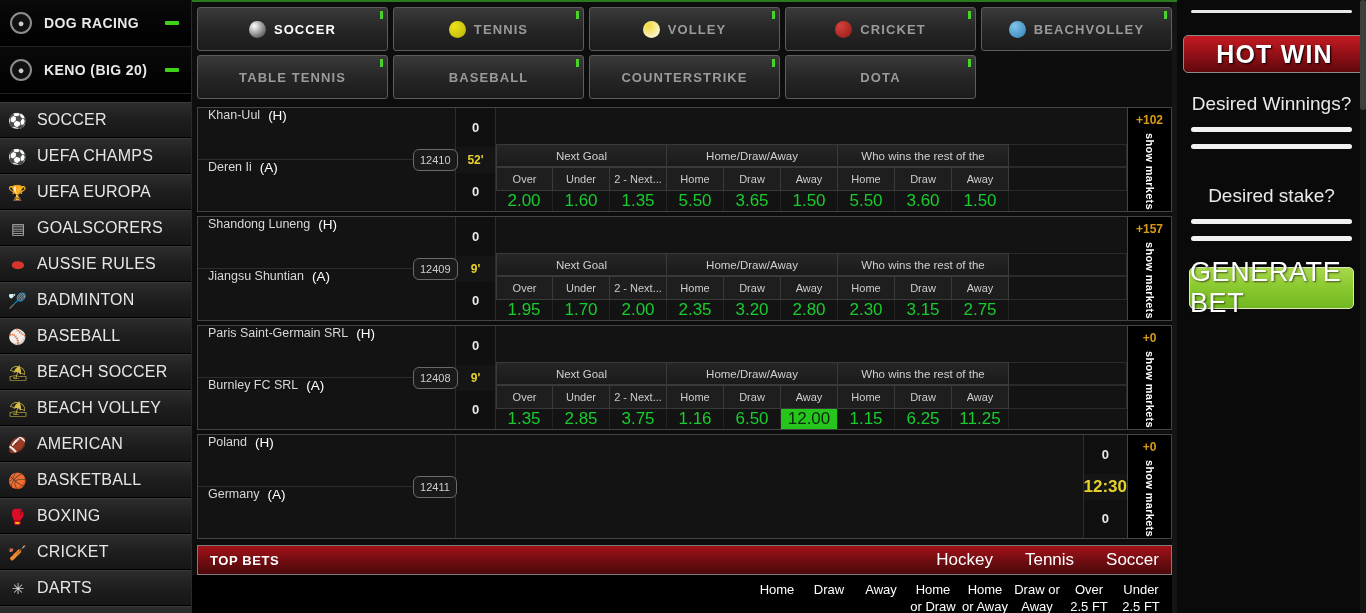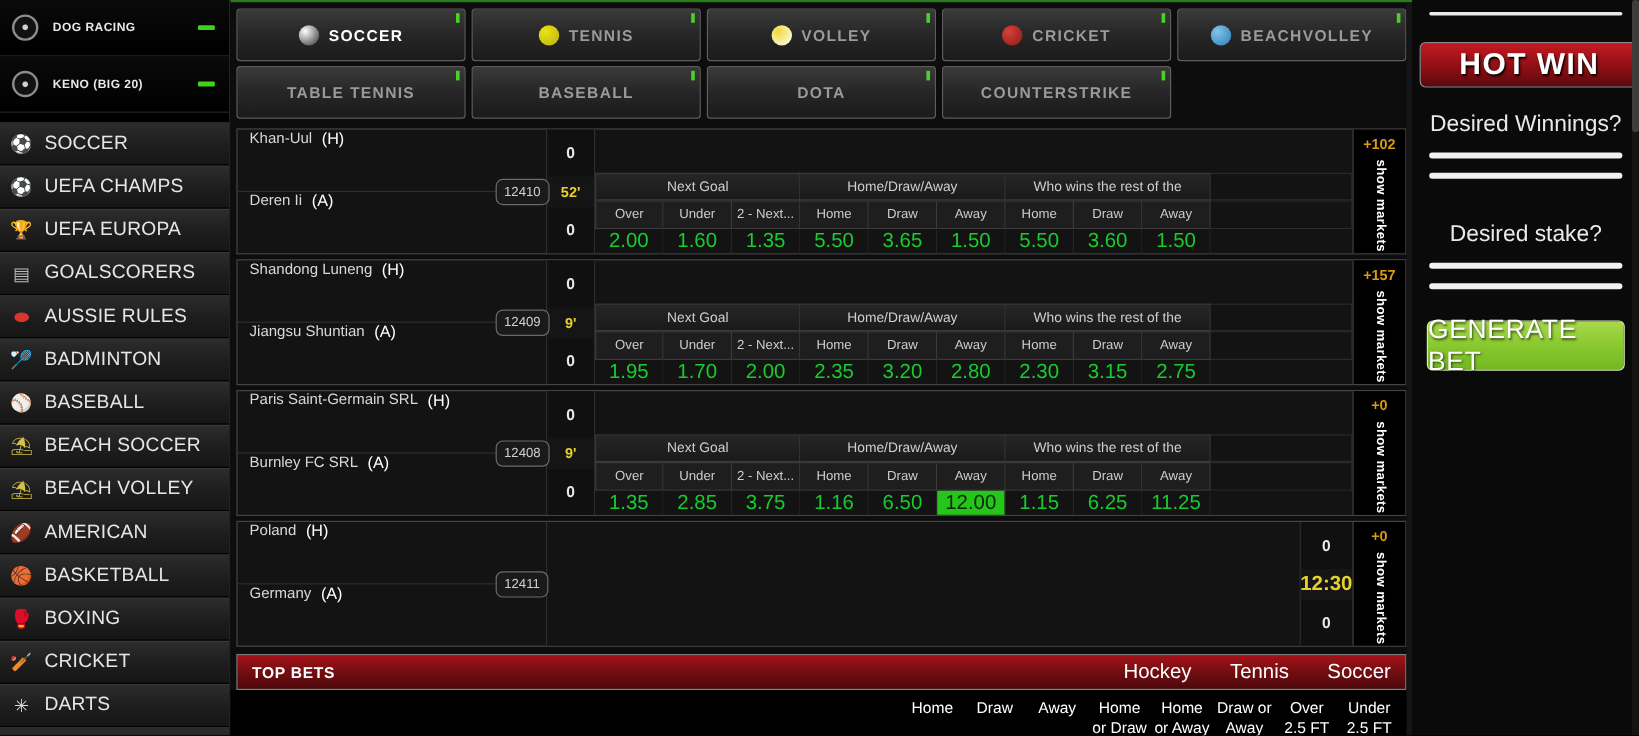--- a/index.html
+++ b/index.html
@@ -30,21 +30,21 @@
   }
   .side-top-item .sicon {
     width: 22px; height: 22px; border-radius: 50%;
     border: 2px solid #8d8d8d;
     display: flex; align-items: center; justify-content: center;
     color: #cfcfcf; font-size: 11px; flex: 0 0 22px;
     background: #111;
   }
   .side-top-item .slabel {
     margin-left: 12px;
-    color: #e8e8e8; font-size: 10px; font-weight: bold;
+    color: #e8e8e8; font-size: 14px; font-weight: bold;
     letter-spacing: .4px;
   }
   .side-top-item .sdash {
     position: absolute; right: 12px; top: 50%; transform: translateY(-50%);
     width: 14px; height: 4px; background: #3fd21a; border-radius: 1px;
   }
   .side-sep { height: 8px; background: #000; }
 
   .sport-item {
     height: 36px;
@@ -265,21 +265,21 @@
   .hw-gap { height: 16px; }
   .genbet {
     margin: 26px 12px 0 12px;
     height: 42px;
     background: linear-gradient(#a8d84e, #8ac92f 48%, #72b722);
     border: 1px solid #d9e9b7;
     border-radius: 5px;
     display: flex; align-items: center; justify-content: center;
   }
   .genbet span {
-    color: #ffffff; font-size: 22px; letter-spacing: .6px;
+    color: #ffffff; font-size: 27px; letter-spacing: .6px;
     text-shadow: 1px 1px 2px rgba(0,0,0,.6);
   }
 
   .scrollbar {
     position: absolute; right: 0; top: 0;
     width: 6px; height: 613px; background: #141414;
   }
   .scrollbar .thumb {
     position: absolute; top: 0; left: 0; width: 6px; height: 110px;
     background: #3d3d3d; border-radius: 3px;
@@ -402,25 +402,25 @@
           <div class="tab">
             <div class="tdot"></div>
             <div class="tlabel">TABLE TENNIS</div>
           </div>
           <div class="tab">
             <div class="tdot"></div>
             <div class="tlabel">BASEBALL</div>
           </div>
           <div class="tab">
             <div class="tdot"></div>
+            <div class="tlabel">COUNTERSTRIKE</div>
+          </div>
+          <div class="tab">
+            <div class="tdot"></div>
             <div class="tlabel">DOTA</div>
-          </div>
-          <div class="tab">
-            <div class="tdot"></div>
-            <div class="tlabel">COUNTERSTRIKE</div>
           </div>
           <div class="tab empty"></div>
         </div>
     </div>
 
     <div class="matchlist" id="matchlist">
         <div class="match">
           <div class="teams">
             <div class="teamrow home">
               <span>Khan-Uul</span>

